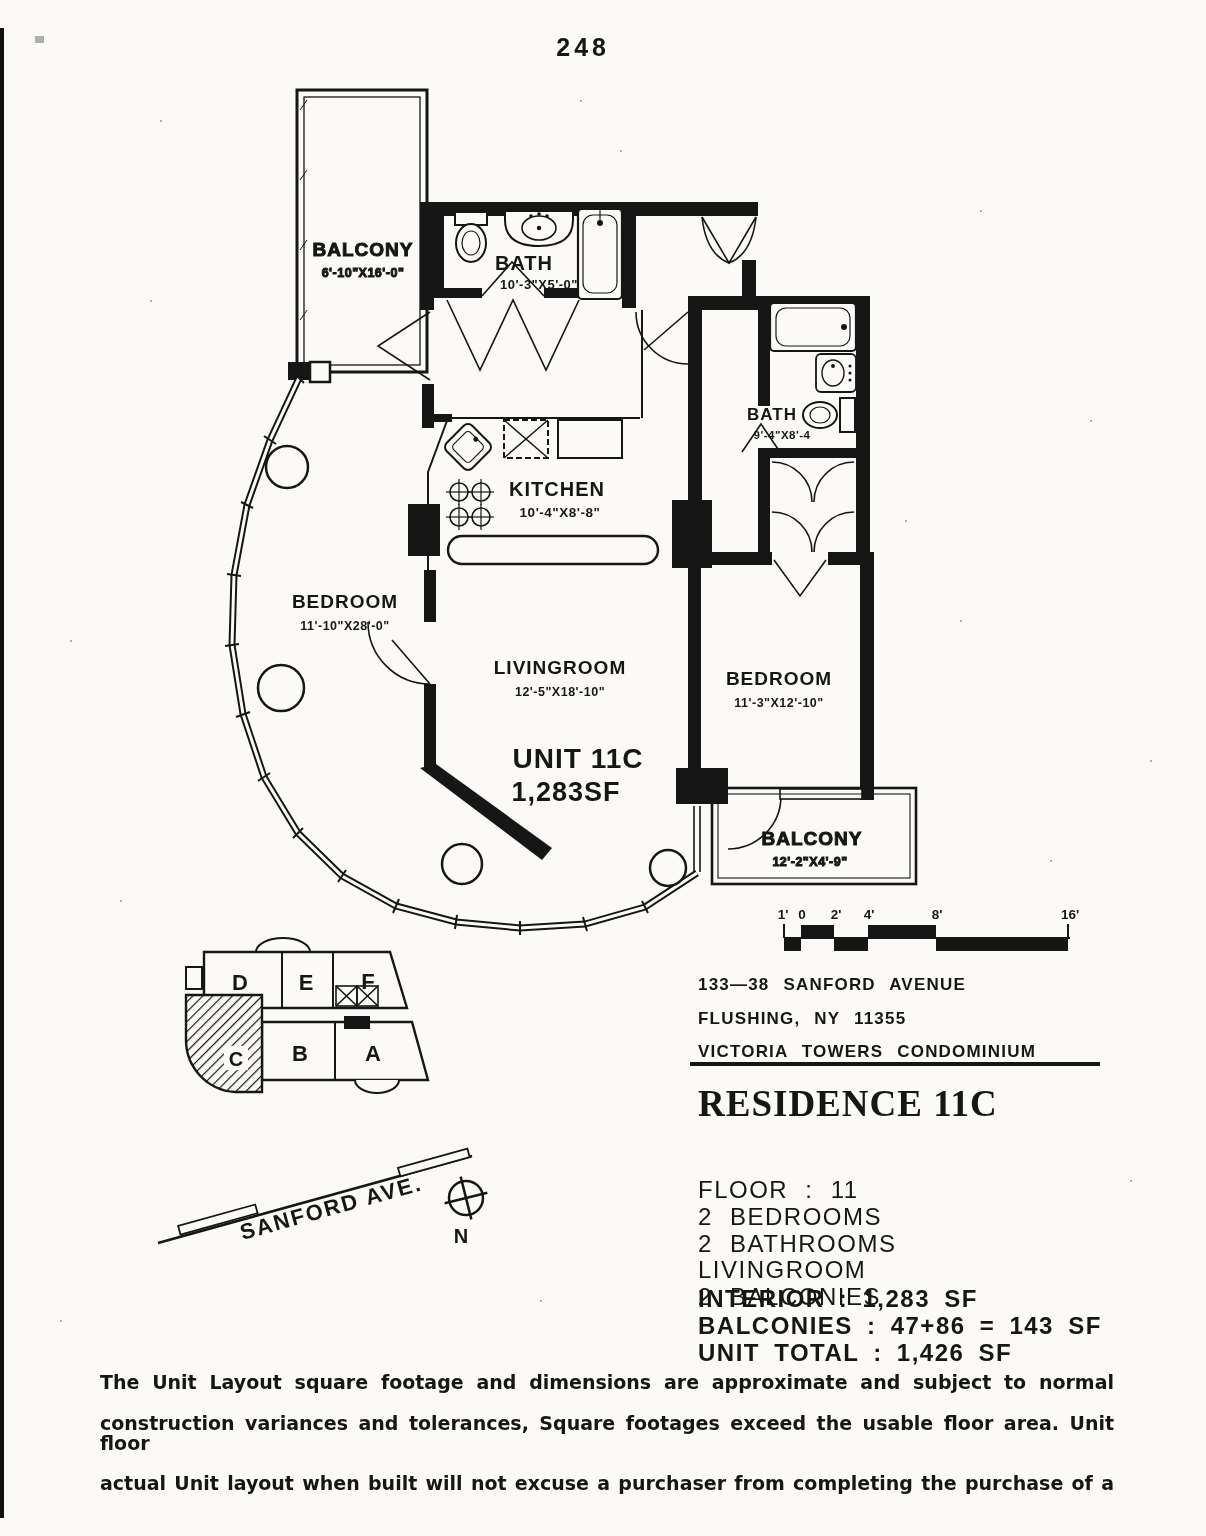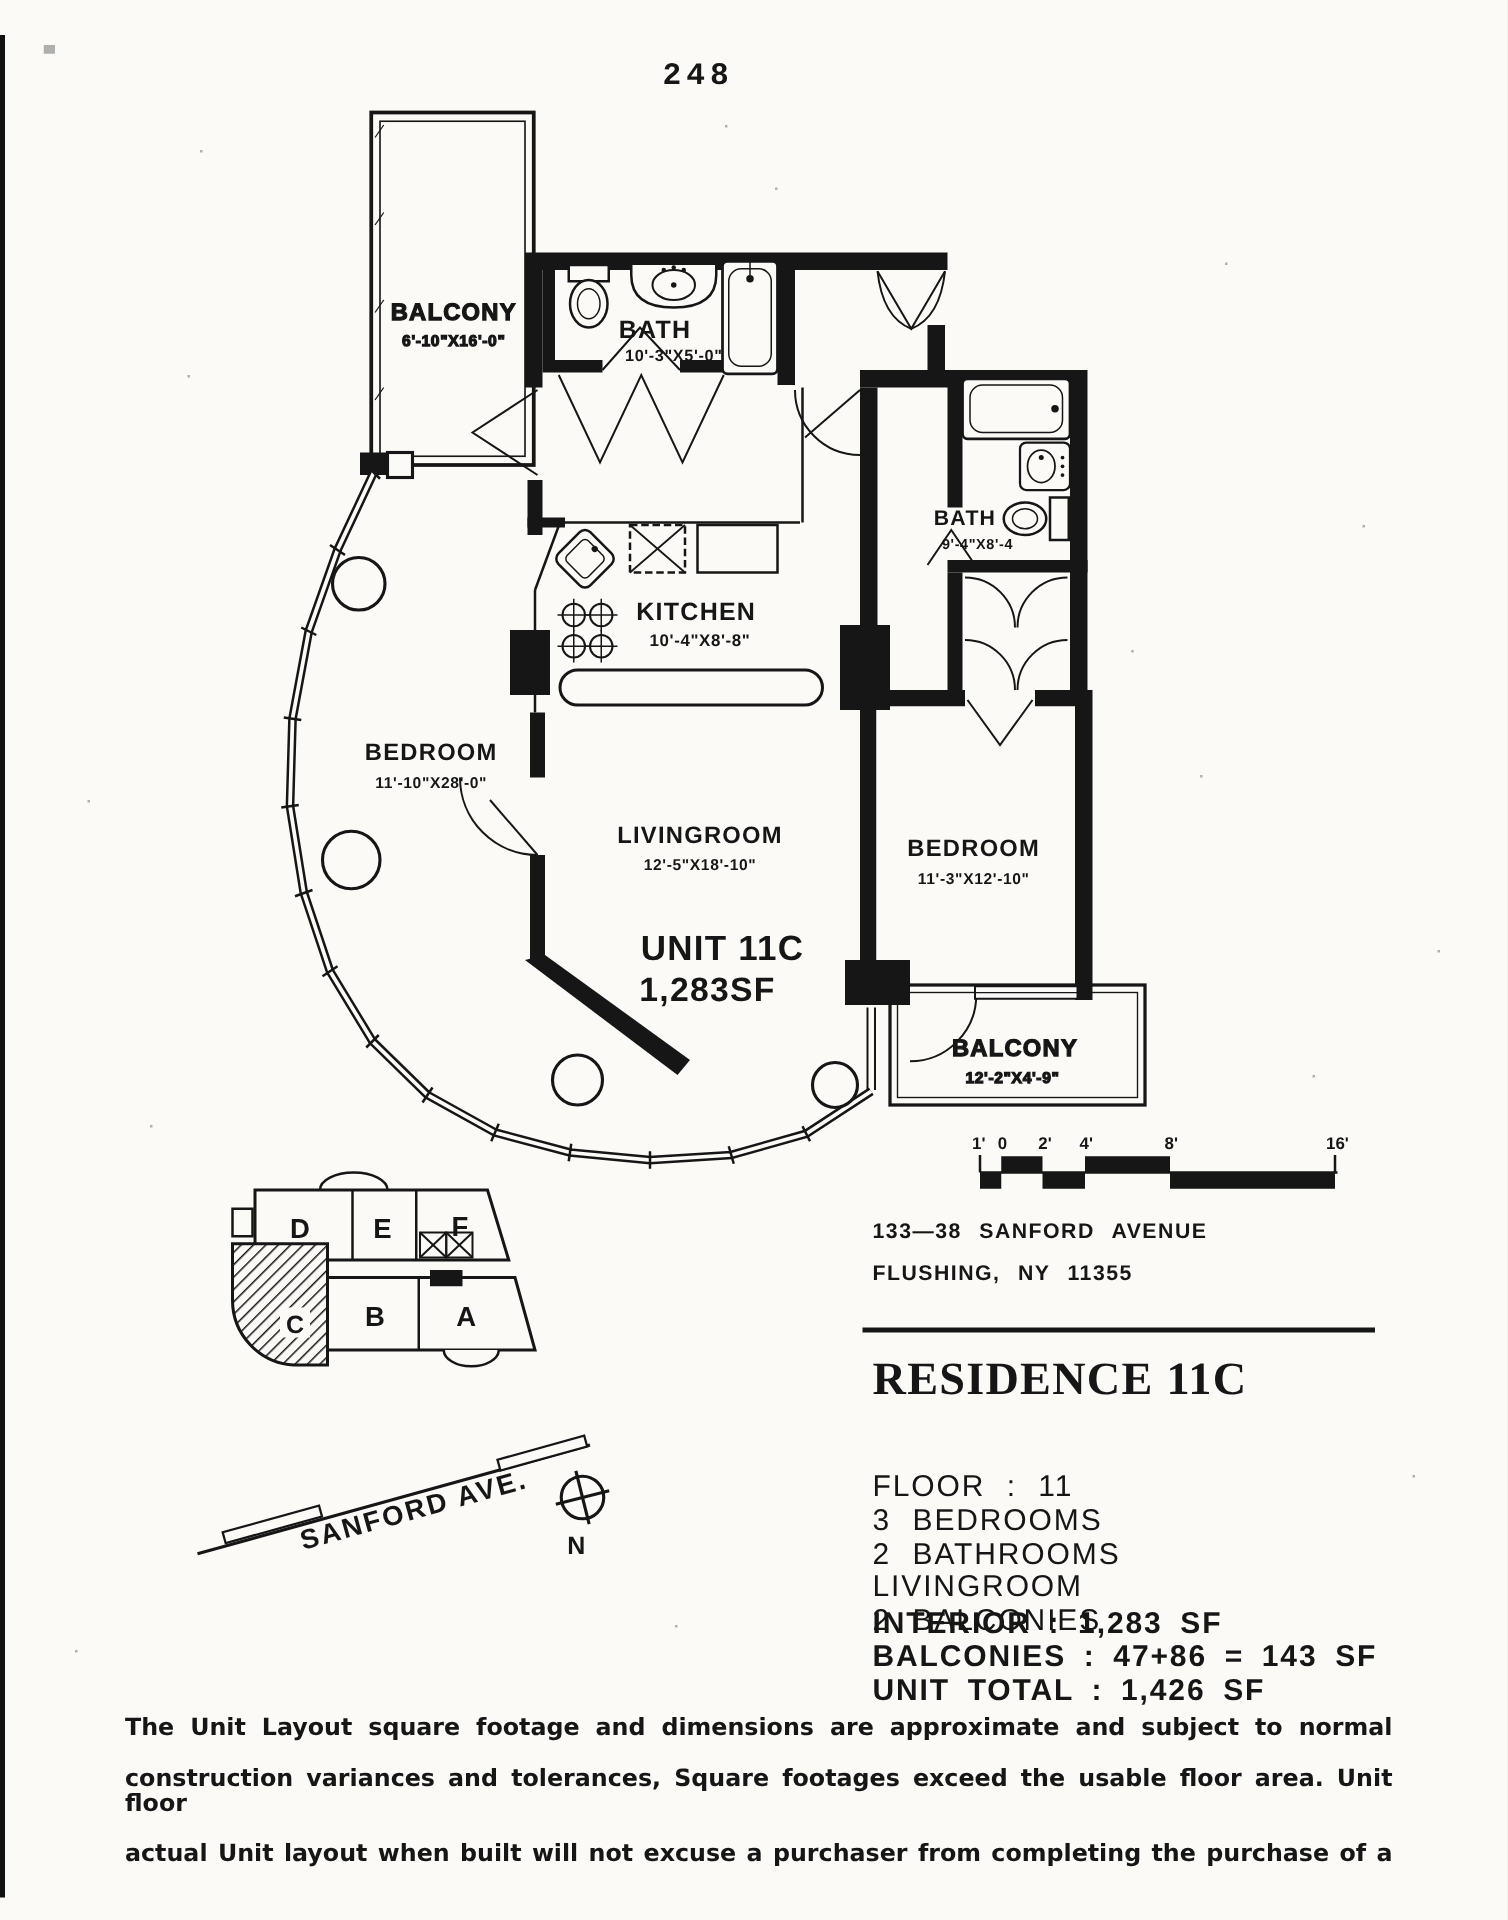--- a/index.html
+++ b/index.html
@@ -1,21 +1,21 @@
 <!DOCTYPE html>
 <html><head>
 <meta charset="utf-8">
 <style>
   html,body{margin:0;padding:0;background:#e9e7e2;}
   #page{position:relative;width:1206px;height:1536px;background:#fbfaf7;overflow:hidden;
         font-family:"Liberation Sans","DejaVu Sans",sans-serif;color:#161616;}
   #page *{box-sizing:border-box;}
   .abs{position:absolute;}
-  #page-number{left:530px;top:46px;width:80px;text-align:left;
-    font-family:Liberation Mono, monospace;font-weight:bold;
+  #page-number{left:530px;top:33px;width:80px;text-align:right;
+    font-family:Liberation Sans, sans-serif;font-weight:bold;
     font-size:25px;letter-spacing:4px;}
   svg text{fill:#161616;}
   .room-lbl{font-family:"Liberation Sans","DejaVu Sans",sans-serif;font-weight:bold;letter-spacing:1px;}
   .dim-lbl{font-family:"Liberation Sans","DejaVu Sans",sans-serif;font-weight:bold;letter-spacing:.5px;}
   #address{left:698px;top:968px;width:420px;font-size:17px;line-height:33.5px;
     letter-spacing:1.2px;word-spacing:8px;font-weight:bold;white-space:nowrap;}
   #rule{left:690px;top:1062px;width:410px;height:4px;background:#161616;}
   #res-title{left:698px;top:1082px;font-family:"Liberation Serif","DejaVu Serif",serif;
     font-weight:bold;font-size:37px;letter-spacing:1px;white-space:nowrap;}
   #res-details{left:698px;top:1133px;font-size:24px;line-height:26.8px;
@@ -323,29 +323,30 @@
           <line x1="466" y1="1176" x2="466" y2="1220"></line>
         </g>
       </g>
       <text x="461" y="1243" font-size="20" font-weight="bold" text-anchor="middle">N</text>
     </g>
   </svg>
 
   <div id="address" class="abs">
     <div>133—38 SANFORD AVENUE</div>
     <div>FLUSHING, NY 11355</div>
+    <div>VICTORIA TOWERS CONDOMINIUM</div>
   </div>
 
   <div id="rule" class="abs"></div>
 
   <div id="res-title" class="abs">RESIDENCE 11C</div>
 
   <div id="res-details" class="abs">
     <div>FLOOR : 11</div>
-    <div>3 BEDROOMS</div>
+    <div>2 BEDROOMS</div>
     <div>2 BATHROOMS</div>
     <div>LIVINGROOM</div>
     <div>2 BALCONIES</div>
   </div>
 
   <div id="res-areas" class="abs">
     <div>INTERIOR : 1,283 SF</div>
     <div>BALCONIES : 47+86 = 143 SF</div>
     <div>UNIT TOTAL : 1,426 SF</div>
   </div>

